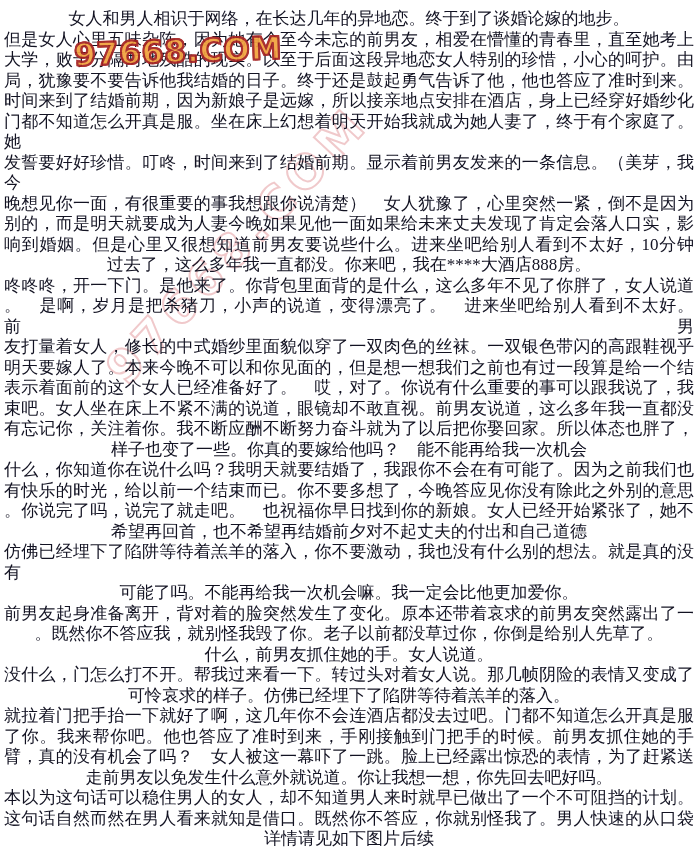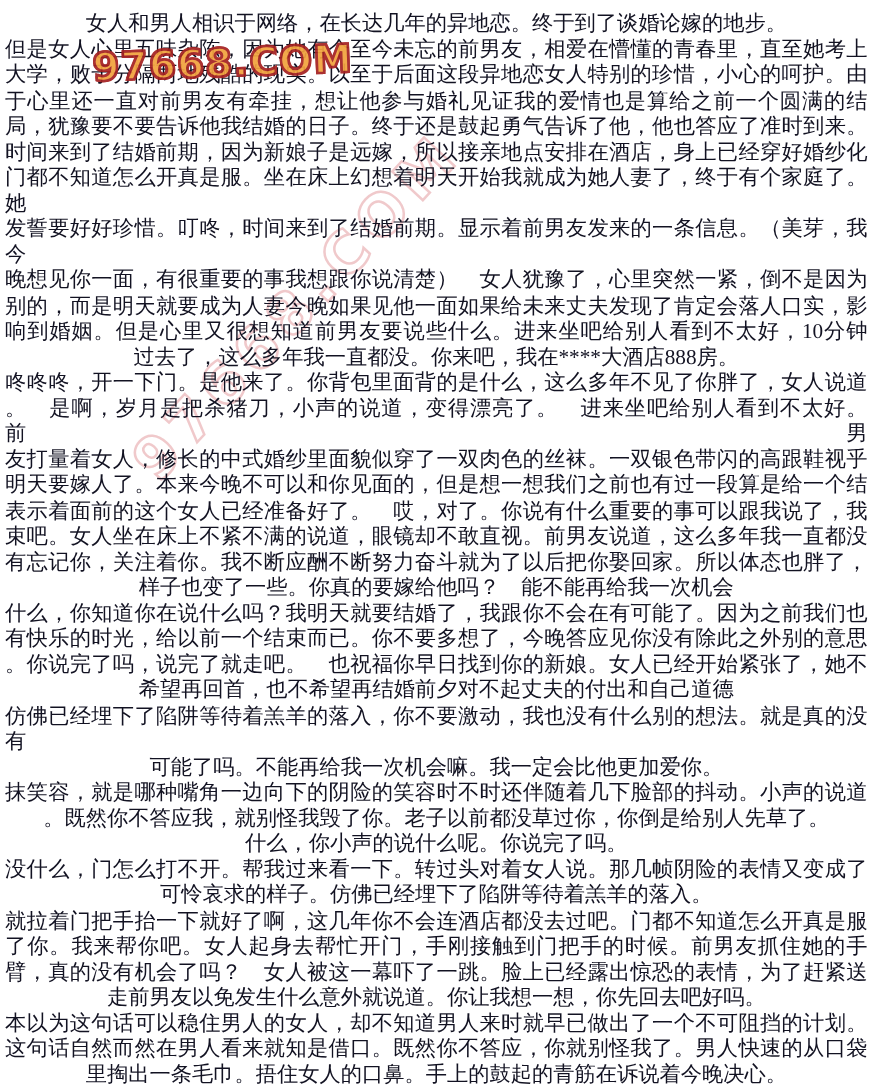--- a/index.html
+++ b/index.html
@@ -66,21 +66,20 @@
 </style>
 </head>
 <body>
 
 <div class="page">
   <div class="wm-diagonal">97668.COM</div>
   <div class="text-block" id="story-lines">
       <div class="line center">女人和男人相识于网络，在长达几年的异地恋。终于到了谈婚论嫁的地步。</div>
       <div class="line">但是女人心里五味杂陈，因为她有个至今未忘的前男友，相爱在懵懂的青春里，直至她考上</div>
       <div class="line">大学，败于分隔两地残酷的现实。以至于后面这段异地恋女人特别的珍惜，小心的呵护。由</div>
-      <div class="line">于心里还一直对前男友有牵挂，想让他参与婚礼见证我的爱情也是算给之前一个圆满的结</div>
       <div class="line">局，犹豫要不要告诉他我结婚的日子。终于还是鼓起勇气告诉了他，他也答应了准时到来。</div>
       <div class="line">时间来到了结婚前期，因为新娘子是远嫁，所以接亲地点安排在酒店，身上已经穿好婚纱化</div>
       <div class="line">门都不知道怎么开真是服。坐在床上幻想着明天开始我就成为她人妻了，终于有个家庭了。她</div>
       <div class="line">发誓要好好珍惜。叮咚，时间来到了结婚前期。显示着前男友发来的一条信息。（美芽，我今</div>
       <div class="line">晚想见你一面，有很重要的事我想跟你说清楚）　女人犹豫了，心里突然一紧，倒不是因为</div>
       <div class="line">别的，而是明天就要成为人妻今晚如果见他一面如果给未来丈夫发现了肯定会落人口实，影</div>
       <div class="line">响到婚姻。但是心里又很想知道前男友要说些什么。进来坐吧给别人看到不太好，10分钟</div>
       <div class="line center">过去了，这么多年我一直都没。你来吧，我在****大酒店888房。</div>
       <div class="line">咚咚咚，开一下门。是他来了。你背包里面背的是什么，这么多年不见了你胖了，女人说道</div>
       <div class="line">。　是啊，岁月是把杀猪刀，小声的说道，变得漂亮了。　进来坐吧给别人看到不太好。　前男</div>
@@ -89,28 +88,27 @@
       <div class="line">表示着面前的这个女人已经准备好了。　哎，对了。你说有什么重要的事可以跟我说了，我</div>
       <div class="line">束吧。女人坐在床上不紧不满的说道，眼镜却不敢直视。前男友说道，这么多年我一直都没</div>
       <div class="line">有忘记你，关注着你。我不断应酬不断努力奋斗就为了以后把你娶回家。所以体态也胖了，</div>
       <div class="line center">样子也变了一些。你真的要嫁给他吗？　能不能再给我一次机会</div>
       <div class="line">什么，你知道你在说什么吗？我明天就要结婚了，我跟你不会在有可能了。因为之前我们也</div>
       <div class="line">有快乐的时光，给以前一个结束而已。你不要多想了，今晚答应见你没有除此之外别的意思</div>
       <div class="line">。你说完了吗，说完了就走吧。　也祝福你早日找到你的新娘。女人已经开始紧张了，她不</div>
       <div class="line center">希望再回首，也不希望再结婚前夕对不起丈夫的付出和自己道德</div>
       <div class="line">仿佛已经埋下了陷阱等待着羔羊的落入，你不要激动，我也没有什么别的想法。就是真的没有</div>
       <div class="line center">可能了吗。不能再给我一次机会嘛。我一定会比他更加爱你。</div>
-      <div class="line">抹笑容，就是哪种嘴角一边向下的阴险的笑容时不时还伴随着几下脸部的抖动。小声的说道</div>
+      <div class="line">前男友起身准备离开，背对着的脸突然发生了变化。原本还带着哀求的前男友突然露出了一</div>
       <div class="line center">。既然你不答应我，就别怪我毁了你。老子以前都没草过你，你倒是给别人先草了。</div>
-      <div class="line center">什么，你小声的说什么呢。你说完了吗。</div>
+      <div class="line center">什么，前男友抓住她的手。女人说道。</div>
       <div class="line">没什么，门怎么打不开。帮我过来看一下。转过头对着女人说。那几帧阴险的表情又变成了</div>
       <div class="line center">可怜哀求的样子。仿佛已经埋下了陷阱等待着羔羊的落入。</div>
       <div class="line">就拉着门把手抬一下就好了啊，这几年你不会连酒店都没去过吧。门都不知道怎么开真是服</div>
-      <div class="line">了你。我来帮你吧。女人起身去帮忙开门，手刚接触到门把手的时候。前男友抓住她的手</div>
+      <div class="line">了你。我来帮你吧。他也答应了准时到来，手刚接触到门把手的时候。前男友抓住她的手</div>
       <div class="line">臂，真的没有机会了吗？　女人被这一幕吓了一跳。脸上已经露出惊恐的表情，为了赶紧送</div>
       <div class="line center">走前男友以免发生什么意外就说道。你让我想一想，你先回去吧好吗。</div>
       <div class="line">本以为这句话可以稳住男人的女人，却不知道男人来时就早已做出了一个不可阻挡的计划。</div>
       <div class="line">这句话自然而然在男人看来就知是借口。既然你不答应，你就别怪我了。男人快速的从口袋</div>
-      <div class="line center">里掏出一条毛巾。捂住女人的口鼻。手上的鼓起的青筋在诉说着今晚决心。</div>
       <div class="line center">详情请见如下图片后续</div>
     </div>
   <div class="wm-logo">97668.COM</div>
 </div>
 
 </body></html>

